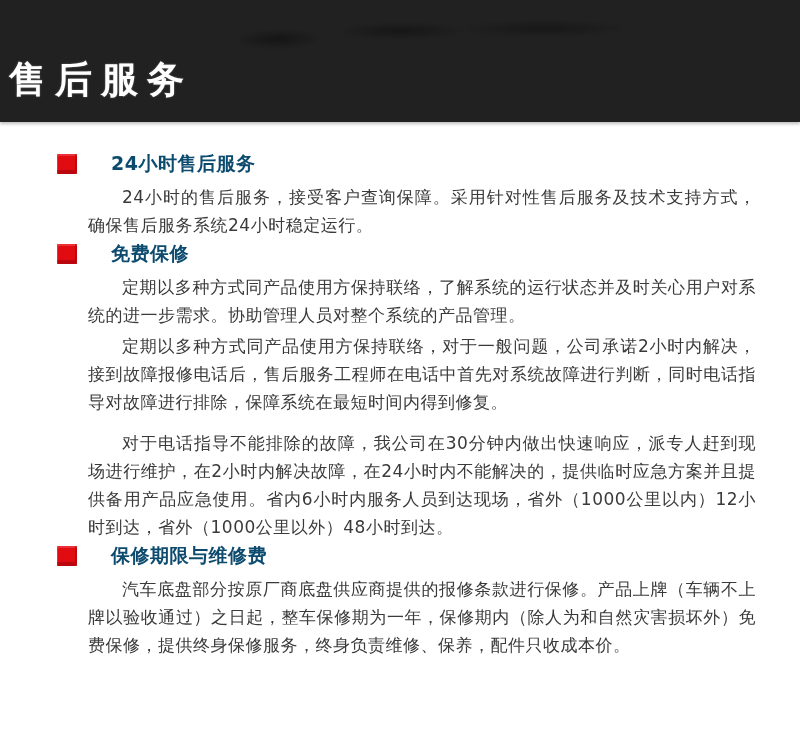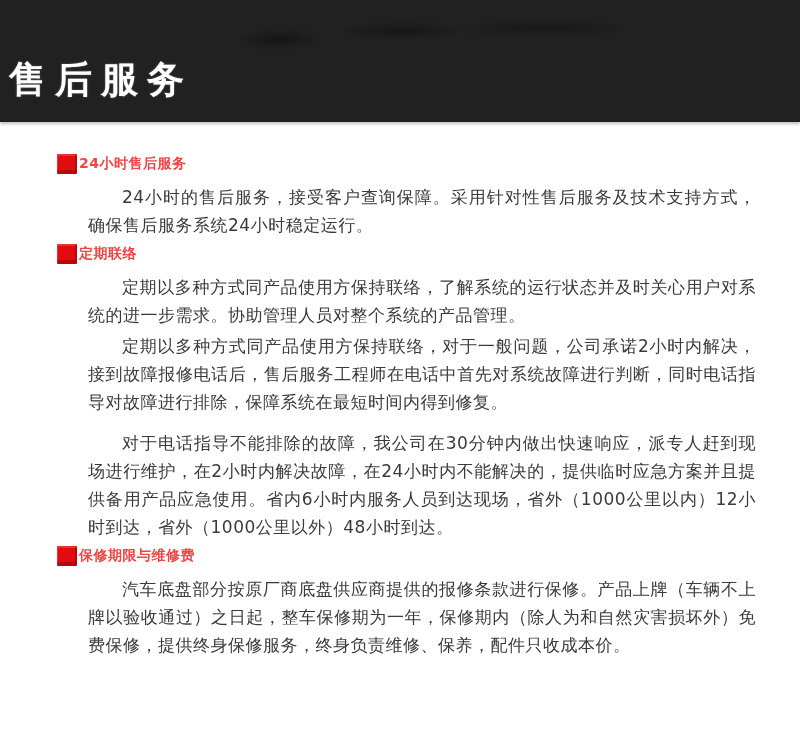--- a/index.html
+++ b/index.html
@@ -64,24 +64,24 @@
   }
   .bullet {
     width: 20px;
     height: 20px;
     background: #e10b12;
     box-shadow: inset -2px -4px 0 rgba(125,0,4,0.38), inset 1px 2px 0 rgba(255,120,120,0.35);
     border-radius: 1px;
     flex: 0 0 auto;
   }
   .heading {
-    margin-left: 2px;
-    font-size: 14px;
+    margin-left: 34px;
+    font-size: 19px;
     font-weight: bold;
-    color: #ef4444;
+    color: #0c4a6e;
     letter-spacing: 0.5px;
     white-space: nowrap;
   }
   .para {
     margin-left: 31px;
     width: 668px;
     font-size: 17px;
     line-height: 28px;
     color: #3a3a3a;
     text-indent: 2em;
@@ -106,21 +106,21 @@
       <div class="heading-row">
         <span class="bullet"></span>
         <span class="heading">24小时售后服务</span>
       </div>
       <p class="para">24小时的售后服务，接受客户查询保障。采用针对性售后服务及技术支持方式，确保售后服务系统24小时稳定运行。</p>
     </div>
 
     <div class="section">
       <div class="heading-row">
         <span class="bullet"></span>
-        <span class="heading">定期联络</span>
+        <span class="heading">免费保修</span>
       </div>
       <p class="para">定期以多种方式同产品使用方保持联络，了解系统的运行状态并及时关心用户对系统的进一步需求。协助管理人员对整个系统的产品管理。</p>
     </div>
 
     <div class="section">
       <p class="para">定期以多种方式同产品使用方保持联络，对于一般问题，公司承诺2小时内解决，接到故障报修电话后，售后服务工程师在电话中首先对系统故障进行判断，同时电话指导对故障进行排除，保障系统在最短时间内得到修复。</p>
       <p class="para">对于电话指导不能排除的故障，我公司在30分钟内做出快速响应，派专人赶到现场进行维护，在2小时内解决故障，在24小时内不能解决的，提供临时应急方案并且提供备用产品应急使用。省内6小时内服务人员到达现场，省外（1000公里以内）12小时到达，省外（1000公里以外）48小时到达。</p>
     </div>
 
     <div class="section">

